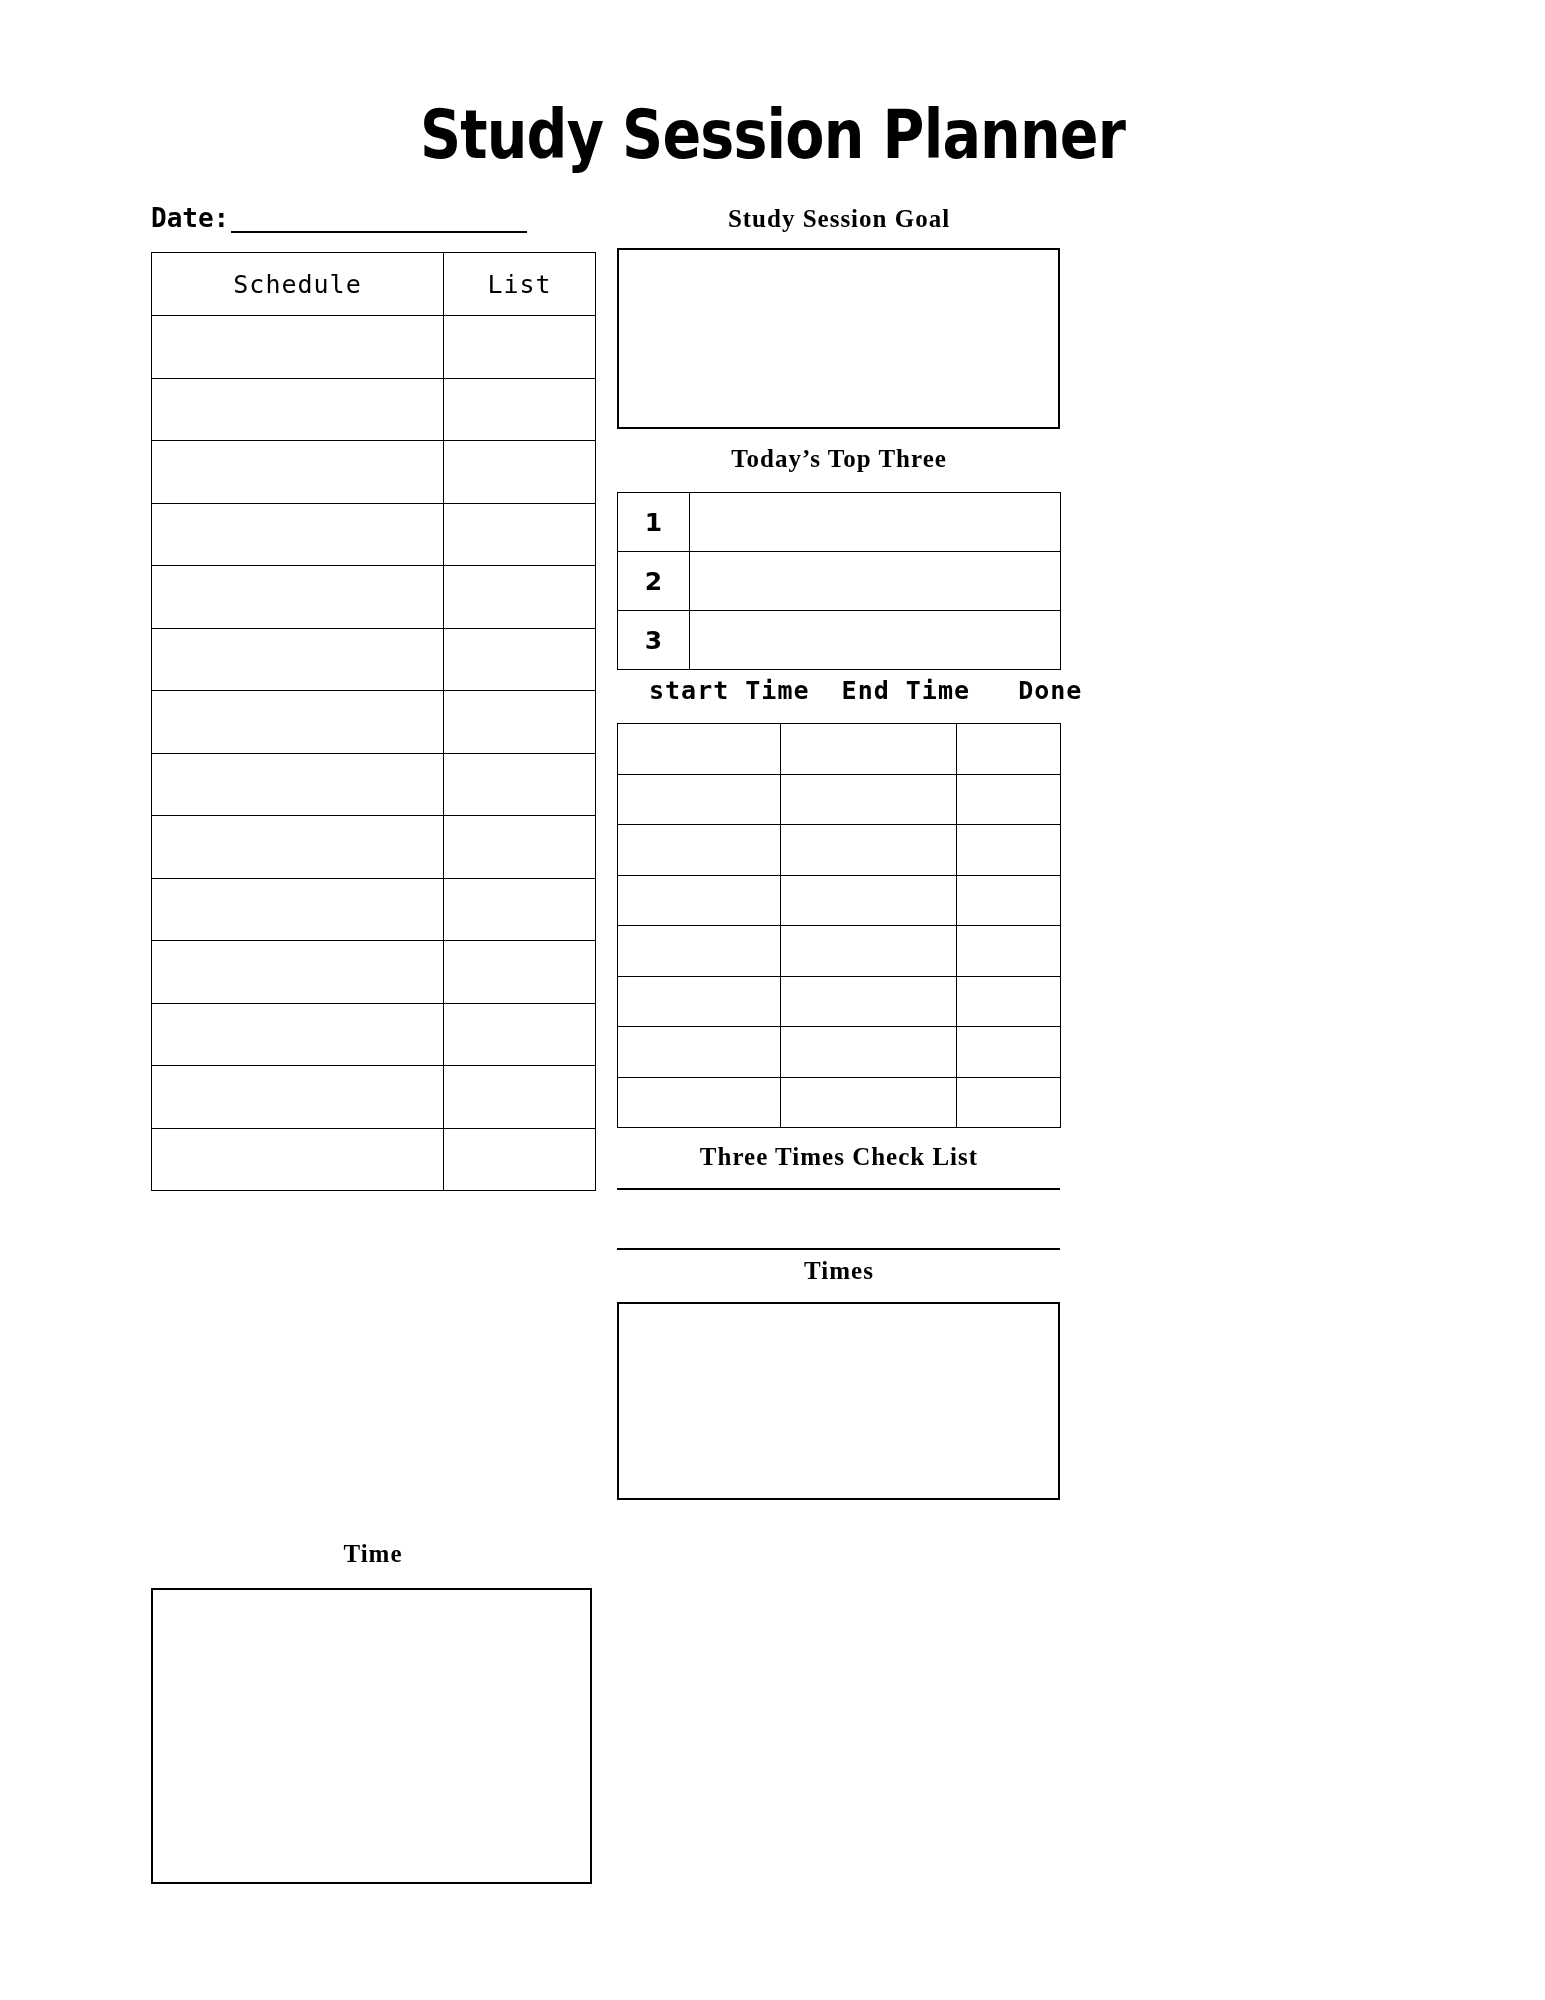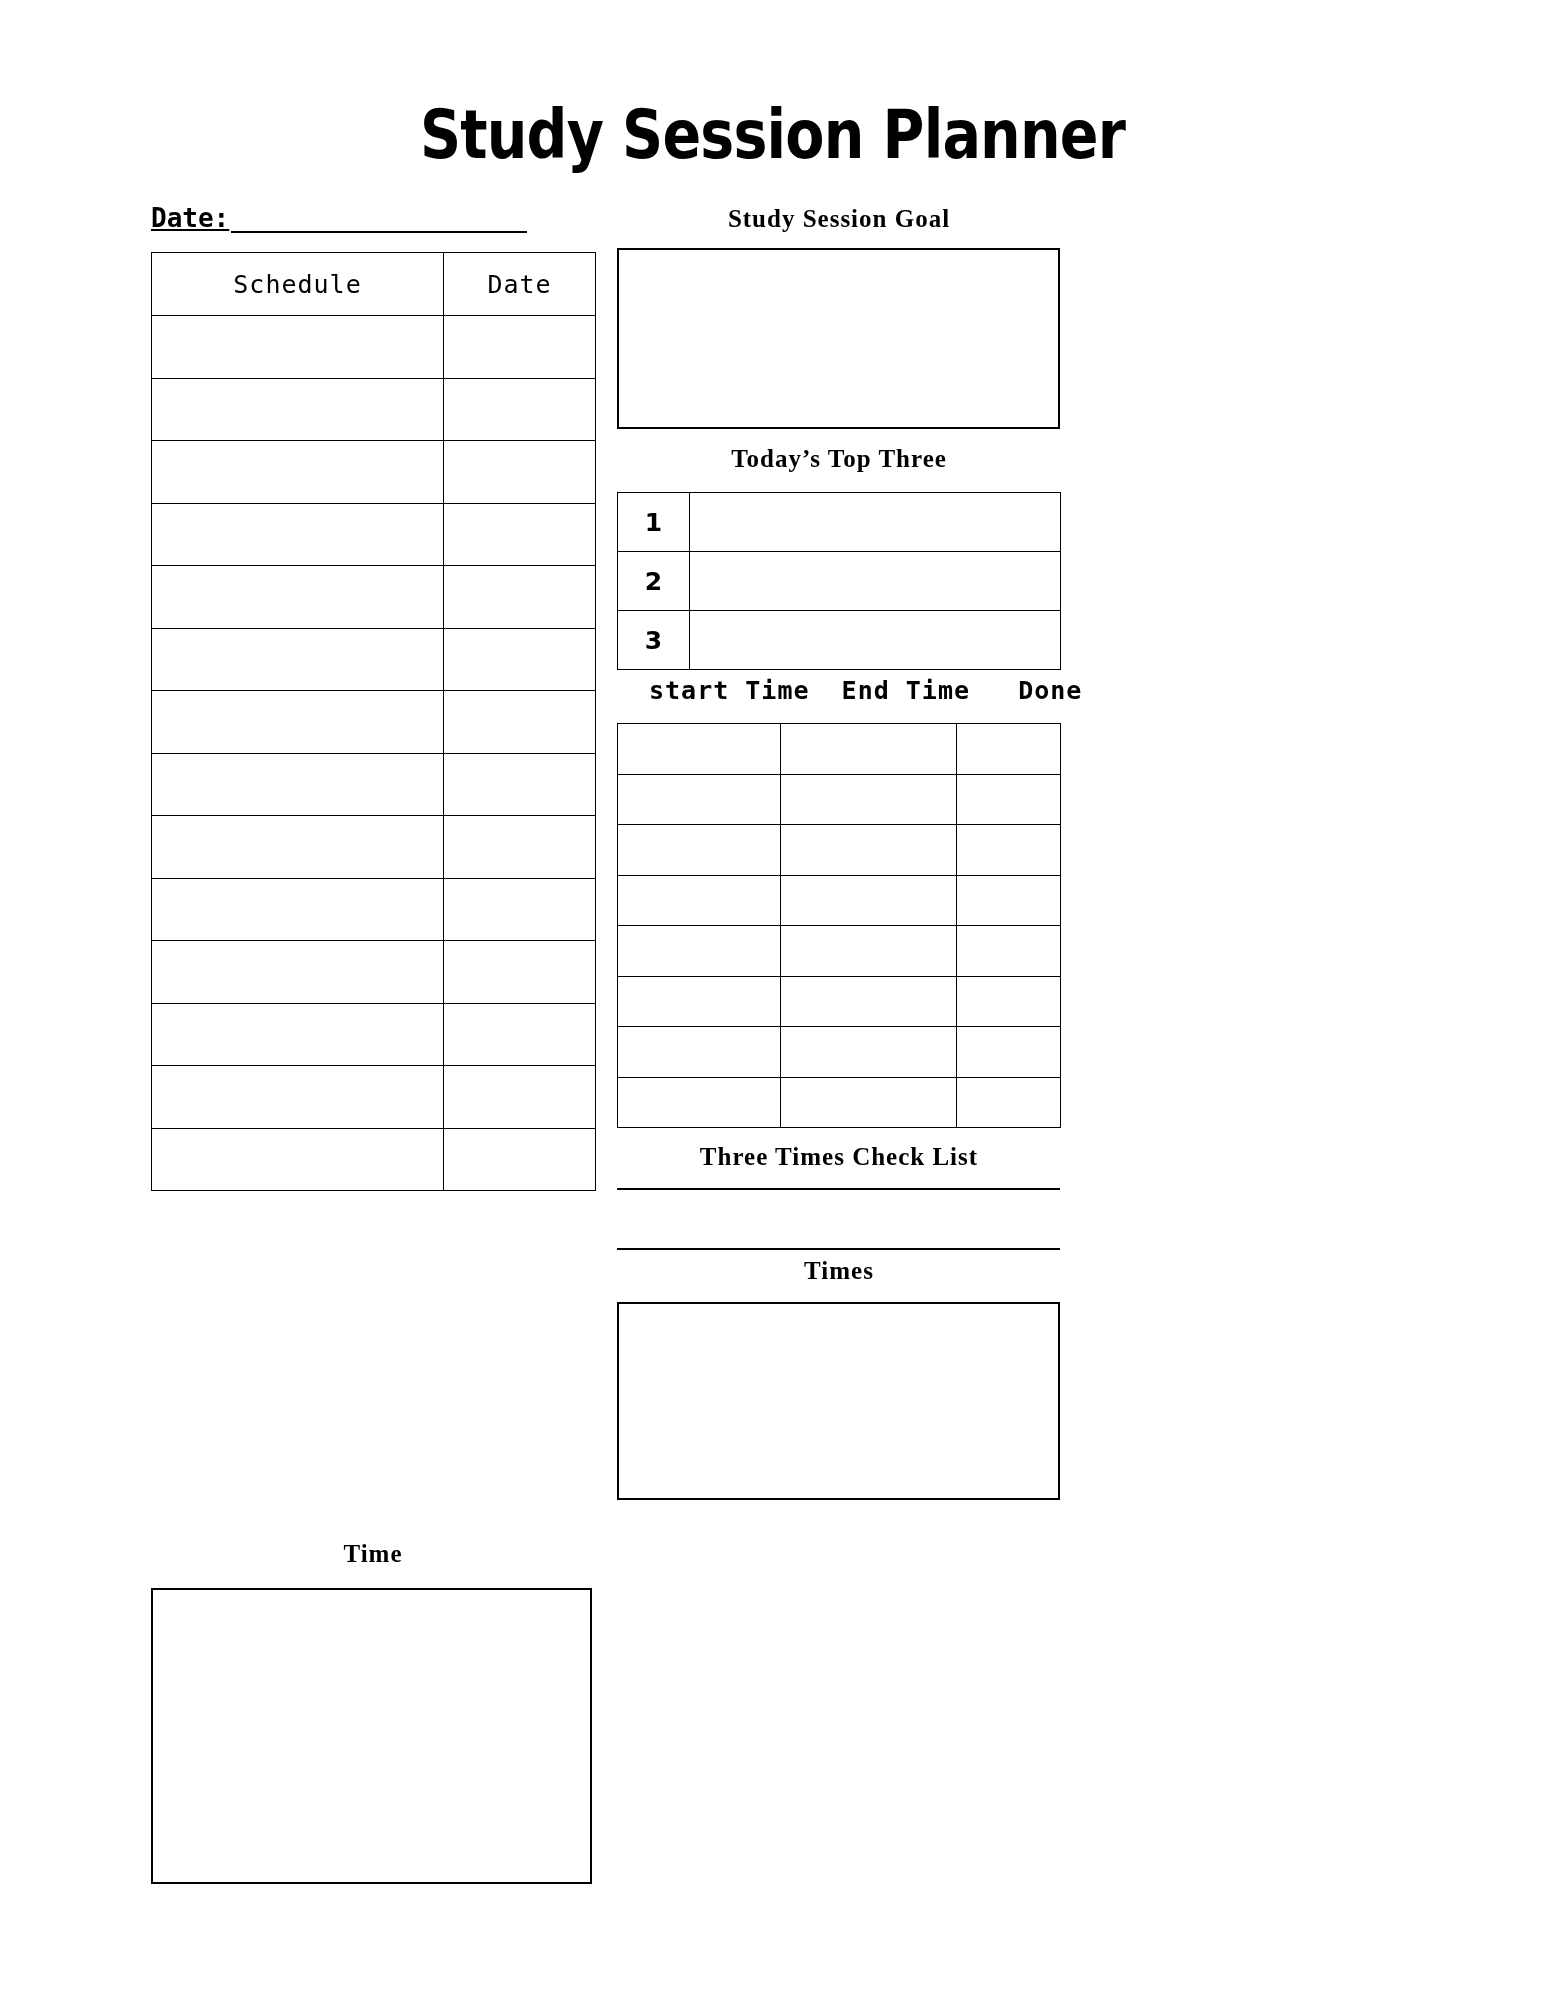--- a/index.html
+++ b/index.html
@@ -40,21 +40,20 @@
     top: 203px;
     width: 444px;
     display: flex;
     align-items: flex-end;
     font-weight: bold;
     font-size: 26px;
     line-height: 30px;
   }
   .date-label {
     white-space: pre;
-    text-decoration: underline;
   }
   .date-blank {
     flex: 1;
     border-bottom: 2px solid #000;
     height: 26px;
     margin-left: 2px;
     margin-right: 68px;
   }
 
   
@@ -224,21 +223,21 @@
 </div>
 
 <table class="grid" id="schedule-table">
   <colgroup>
     <col class="c-sched">
     <col class="c-time">
   </colgroup>
   <thead>
     <tr>
       <th class="sched-head">Schedule</th>
-      <th class="sched-head">Date</th>
+      <th class="sched-head">List</th>
     </tr>
   </thead>
   <tbody id="schedule-body">
       <tr>
         <td class="sched-cell"></td>
         <td class="sched-cell"></td>
       </tr>
       <tr>
         <td class="sched-cell"></td>
         <td class="sched-cell"></td>

